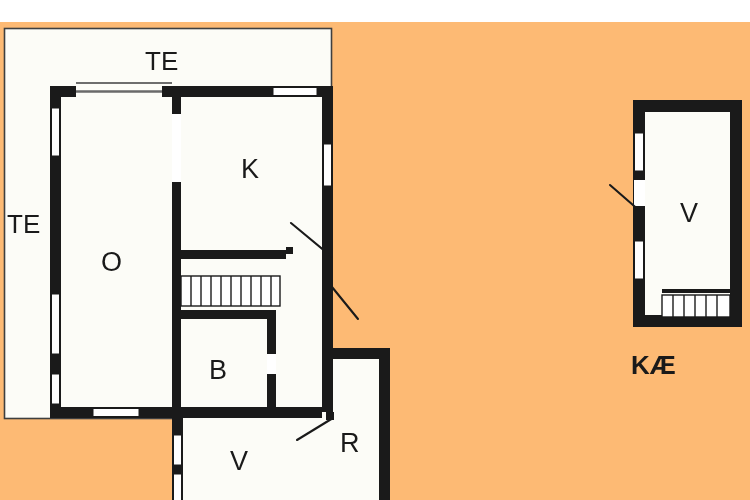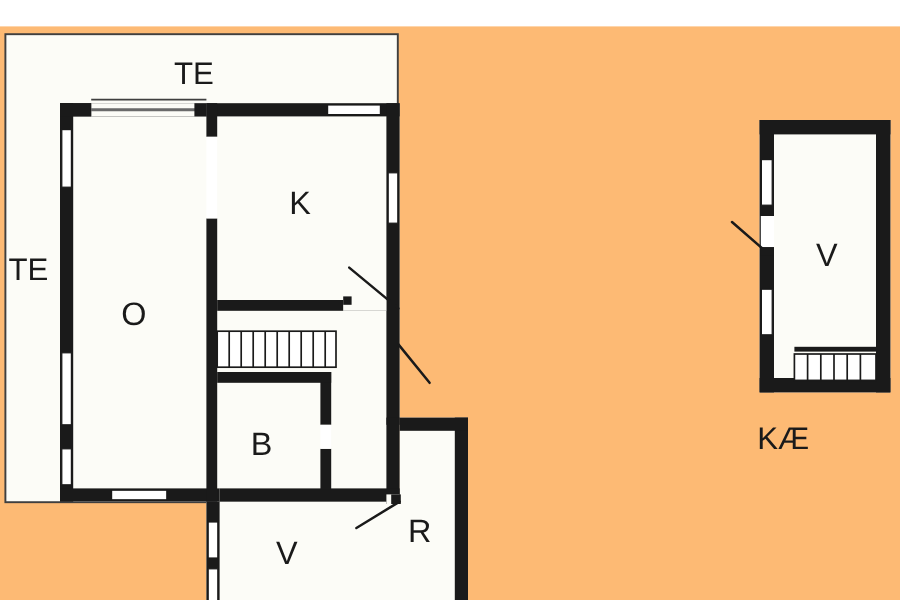--- a/index.html
+++ b/index.html
@@ -202,15 +202,15 @@
   <div class="room-label big" style="left:241px; top:134px;">K</div>
 
   <div class="room-label big" style="left:209px; top:335px;">B</div>
 
   <div class="room-label big" style="left:230px; top:426px;">V</div>
 
   <div class="room-label big" style="left:340px; top:408px;">R</div>
 
   <div class="room-label big" style="left:680px; top:178px;">V</div>
 
-  <div class="room-label caption" style="left:631px; top:330px;">KÆ</div>
+  <div class="room-label caption" style="left:631px; top:330px;font-weight:bold;">KÆ</div>
 
 </div>
 
 </body></html>

